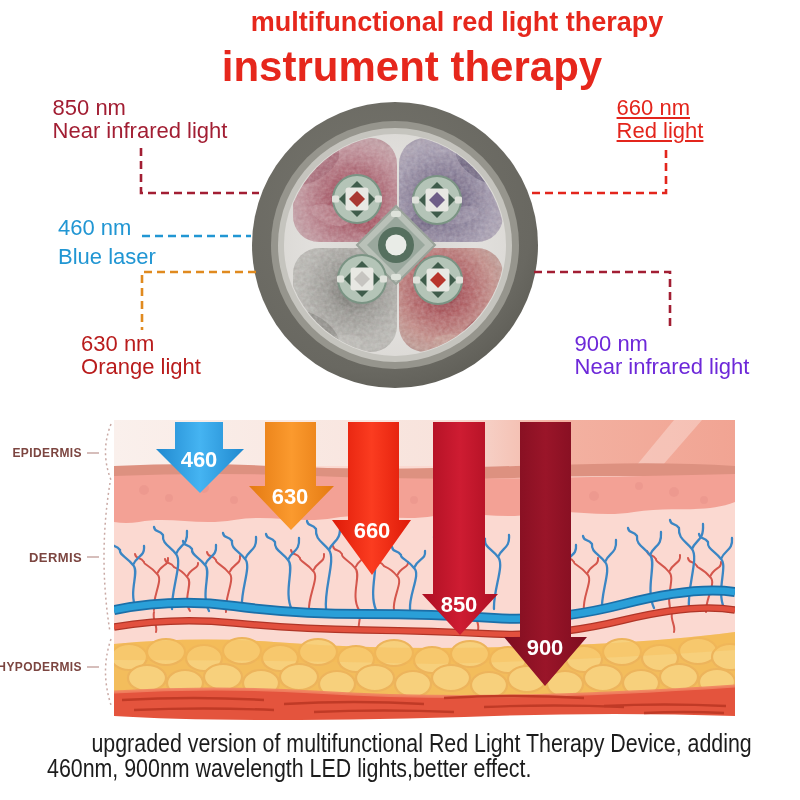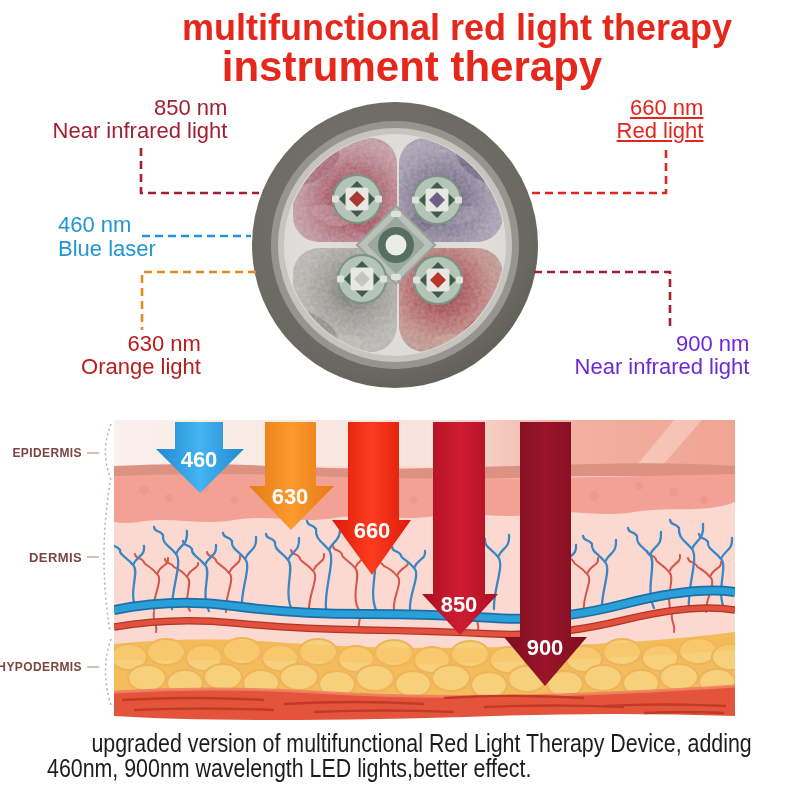--- a/index.html
+++ b/index.html
@@ -1,30 +1,30 @@
 <!DOCTYPE html>
 <html><head>
 <meta charset="utf-8">
 <style>
   html,body{margin:0;padding:0;}
   body{width:800px;height:800px;background:#ffffff;position:relative;overflow:hidden;
        font-family:"Liberation Sans", sans-serif;}
   .abs{position:absolute;}
   .title{font-weight:bold;color:#e6271c;white-space:nowrap;}
-  .lbl{white-space:nowrap;text-align:right;font-size:22px;line-height:22.5px;}
+  .lbl{white-space:nowrap;text-align:left;font-size:22px;line-height:22.5px;}
 </style>
 </head>
 <body>
 
-<div class="abs title" style="left:457px;top:7px;transform:translateX(-50%);font-size:36px;">multifunctional red light therapy</div>
+<div class="abs title" style="left:457px;top:7px;transform:translateX(-50%);font-size:27px;">multifunctional red light therapy</div>
 <div class="abs title" style="left:412px;top:43px;transform:translateX(-50%);font-size:42px;">instrument therapy</div>
 
 <div class="abs lbl" style="left:140px;top:97px;transform:translateX(-50%);color:#a21e33;">850 nm<br>Near infrared light</div>
 <div class="abs lbl" style="left:660px;top:97px;transform:translateX(-50%);color:#e3251c;text-decoration:underline;">660 nm<br>Red light</div>
-<div class="abs" style="left:58px;top:213px;font-size:22px;line-height:24px;color:#2196d3;">460 nm<br>Blue laser</div>
+<div class="abs" style="left:58px;top:213px;font-size:22px;line-height:29px;color:#2196d3;">460 nm<br>Blue laser</div>
 <div class="abs lbl" style="left:141px;top:333px;transform:translateX(-50%);color:#b91c1c;">630 nm<br>Orange light</div>
 <div class="abs lbl" style="left:662px;top:333px;transform:translateX(-50%);color:#6d28d9;">900 nm<br>Near infrared light</div>
 
 <svg class="abs" style="left:240px;top:90px;" width="320" height="320" viewBox="240 90 320 320">
   <defs>
     <radialGradient id="ringg" cx="42%" cy="38%" r="72%">
       <stop offset="0%" stop-color="#76756d"></stop>
       <stop offset="78%" stop-color="#696861"></stop>
       <stop offset="100%" stop-color="#5a5952"></stop>
     </radialGradient>

